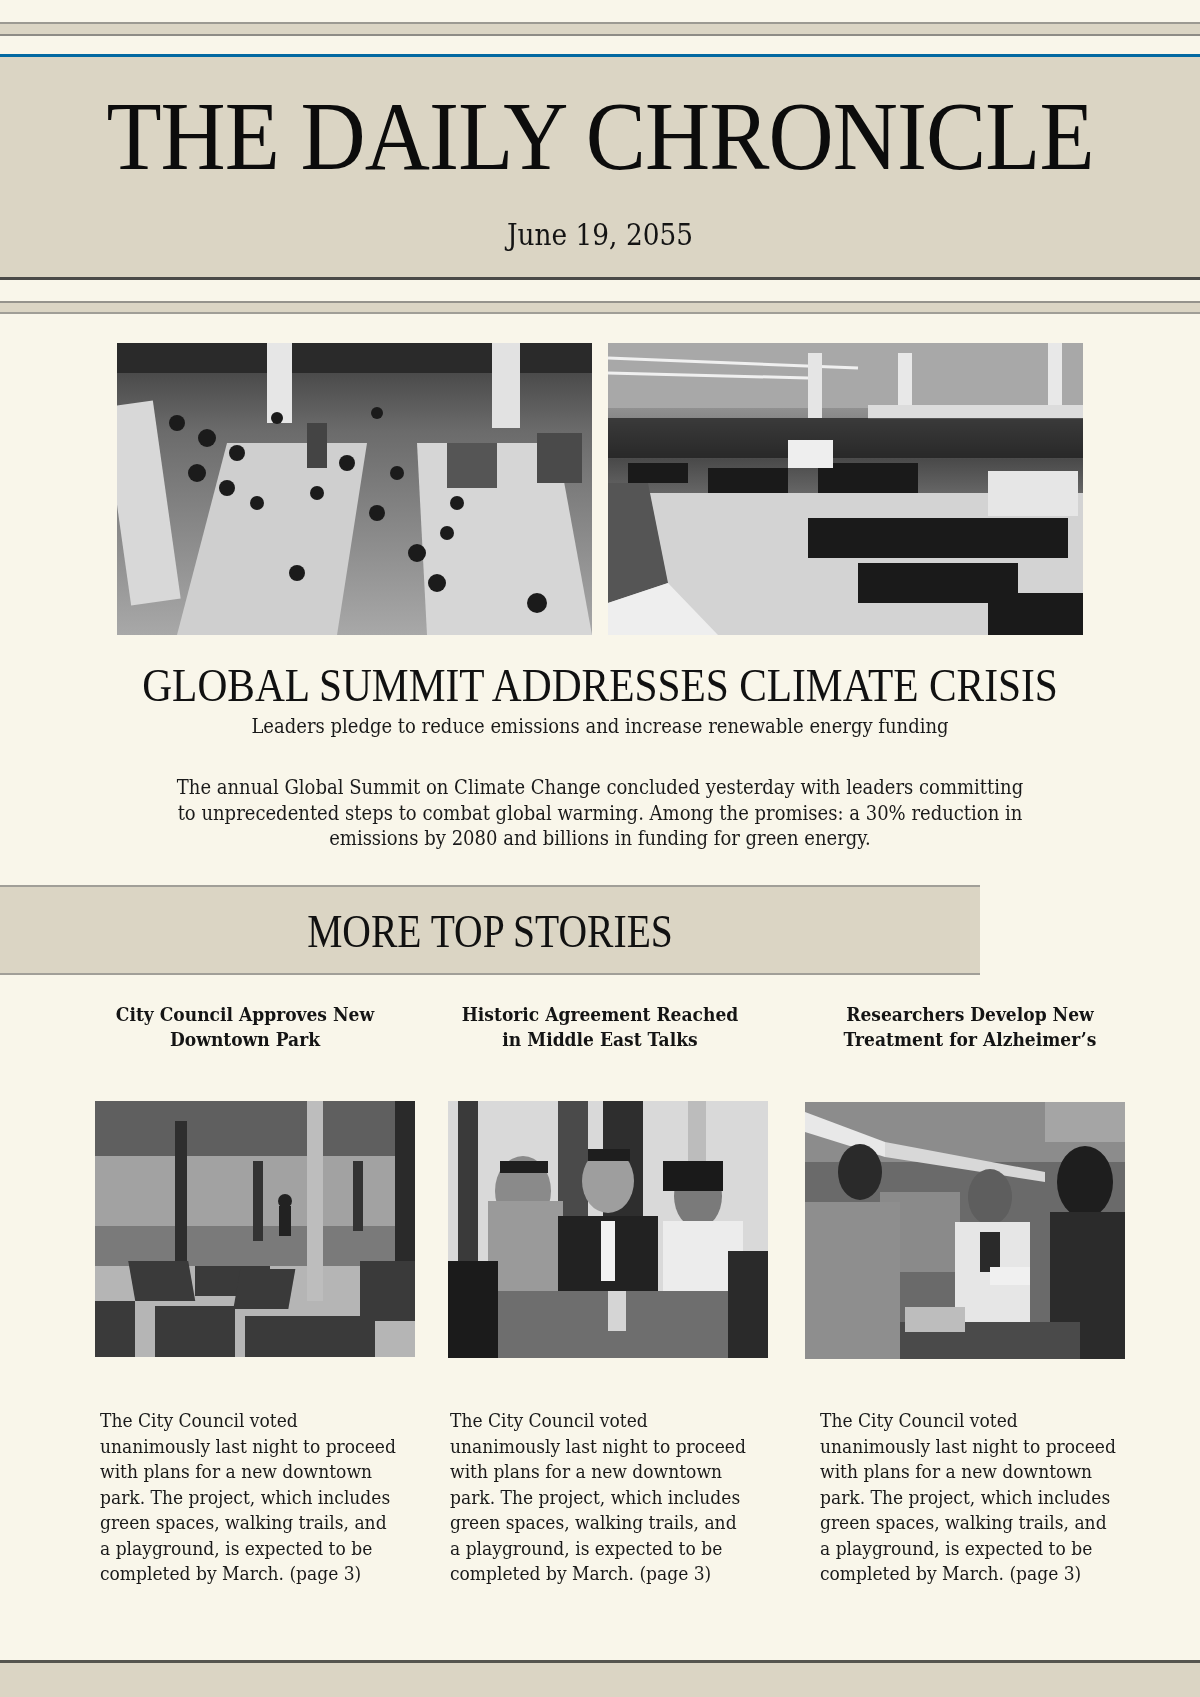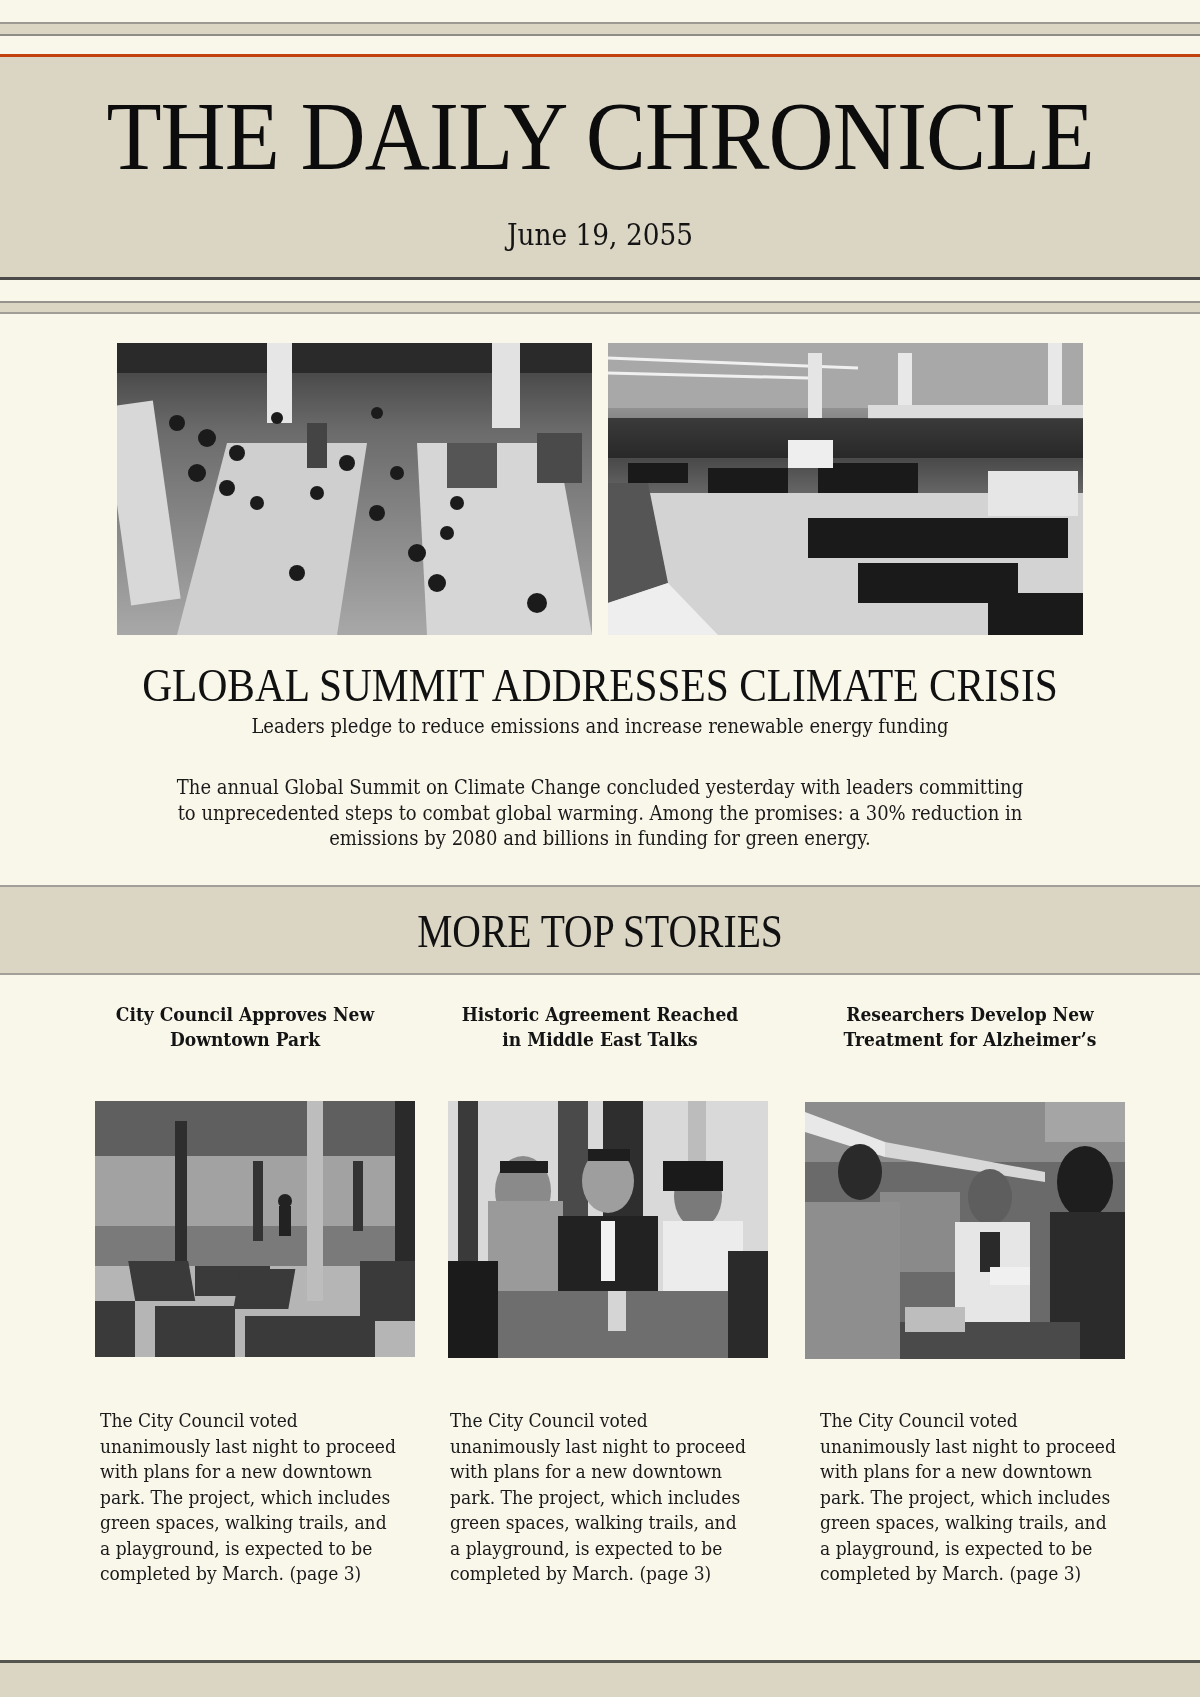--- a/index.html
+++ b/index.html
@@ -21,21 +21,21 @@
     .top-band {
       left: 0; top: 22px; width: 1200px; height: 10px;
       background: #dbd5c4;
       border-top: 2px solid #9c9a92;
       border-bottom: 2px solid #8e8c86;
     }
     
     .masthead {
       left: 0; top: 54px; width: 1200px; height: 220px;
       background: #dbd5c4;
-      border-top: 3px solid #c2410c;
+      border-top: 3px solid #0369a1;
       border-bottom: 3px solid #4a4a48;
     }
     .masthead-title {
       position: absolute;
       left: 0; right: 0; top: 84px;
       text-align: center;
       font-family: "Liberation Serif", serif;
       font-size: 97px;
       line-height: 100px;
       letter-spacing: -1px;
@@ -93,24 +93,25 @@
       left: 120px; width: 960px; top: 775px;
       text-align: center;
       font-family: "DejaVu Serif", serif;
       font-size: 20px;
       line-height: 25.5px;
       transform: scaleX(0.9);
       color: #1a1a1a;
     }
 
     .section-band {
-      left: 0; top: 885px; width: 1200px; height: 86px;
+      left: 0; top: 885px; width: 948px; height: 86px;
       background: #dbd5c4;
       border-top: 2px solid #a19f98;
       border-bottom: 2px solid #a19f98;
+      padding-left: 32px;
     }
     .section-title {
       position: absolute;
       left: 0; right: 0; top: 20px;
       text-align: center;
       font-family: "Liberation Serif", serif;
       font-size: 46px;
       line-height: 50px;
       transform: scaleX(0.86);
       color: #111;

